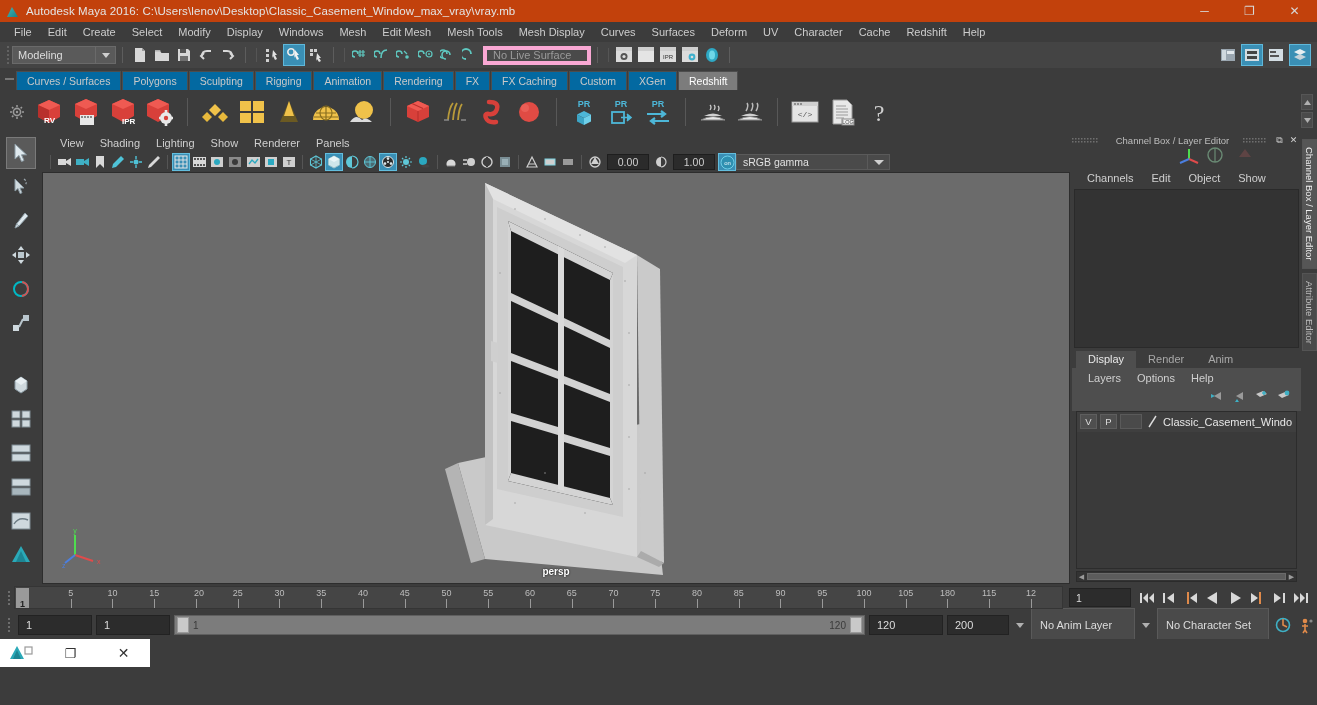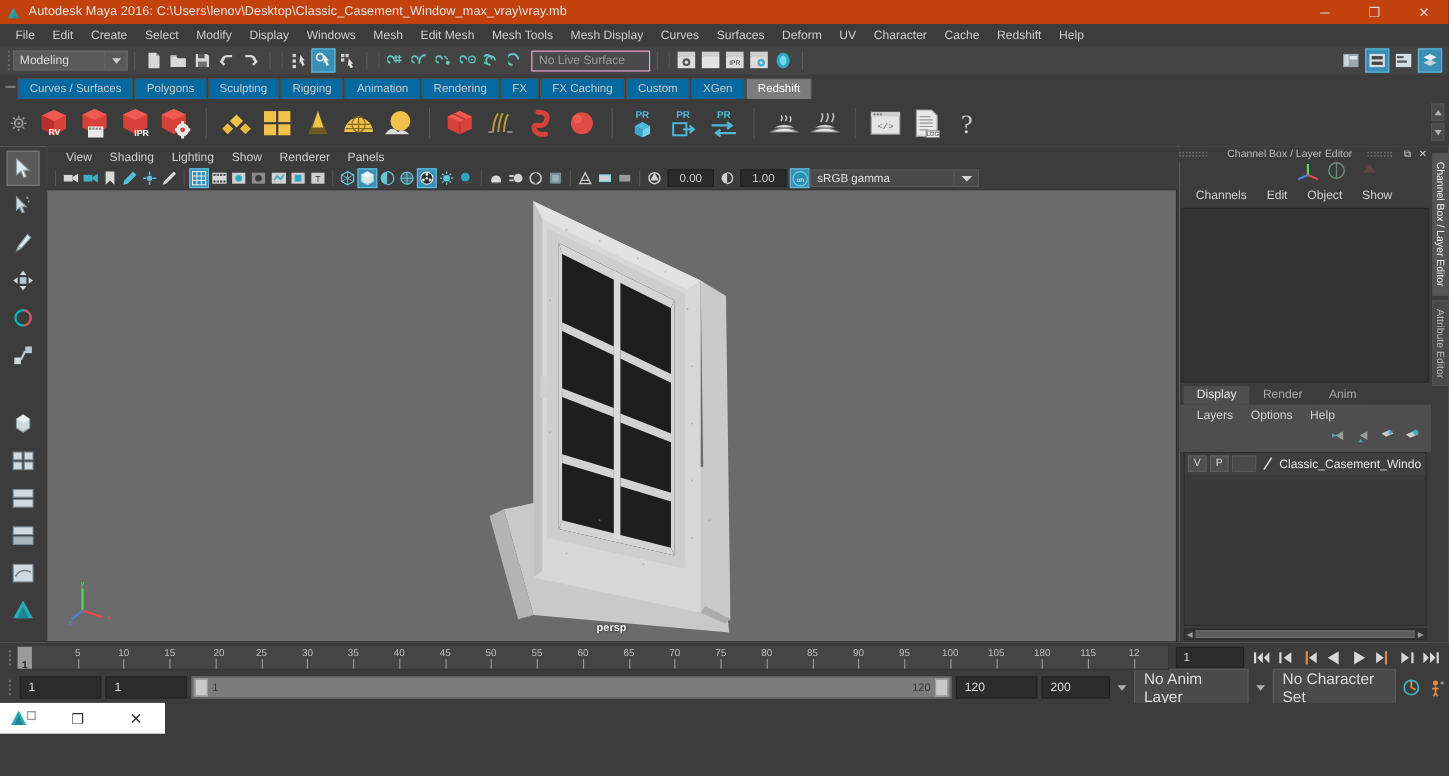--- a/index.html
+++ b/index.html
@@ -31,21 +31,21 @@
   .grip i{ display:block;width:2px;height:2px;background:#6d6d6d;border-radius:1px;}
   .menusel{ width:84px;height:18px;background:#5a5a5a;border:1px solid #6a6a6a;color:#ddd;font-size:11px;
      display:flex;align-items:center;padding-left:5px; }
   .selarrow{ width:20px;height:18px;background:#5a5a5a;border:1px solid #6a6a6a;border-left:none;display:flex;align-items:center;justify-content:center;}
   .selarrow:after{content:"";border-left:4px solid transparent;border-right:4px solid transparent;border-top:5px solid #cfcfcf;}
   .sep{ width:1px; height:16px; background:#5d5d5d; margin:0 6px; }
   .sepdim{ width:1px; height:14px; background:#555; margin:0 4px;}
   .sbtn{ width:22px;height:22px;display:flex;align-items:center;justify-content:center; }
   .sbtn.on{ background:#3a8fb5; border:1px solid #5fb8da; }
   .sbtn svg{ display:block; }
-  .livesurface{ height:19px;min-width:108px;background:#4a4a4a;border:1px solid #f9a8d4;color:#9a9a9a;font-size:11px;
+  .livesurface{ height:19px;min-width:108px;background:#4a4a4a;border:4px solid #f9a8d4;color:#9a9a9a;font-size:11px;
      display:flex;align-items:center;padding:0 6px;margin-left:2px;}
   .rightstatus{ margin-left:auto; display:flex; align-items:center; gap:2px; padding-right:6px;}
 
   
   .shelfbar{ background:#3c3c3c; height:22px; display:flex; align-items:flex-end; padding-left:2px;}
   .shelfgrip{ width:14px;height:22px;display:flex;align-items:center;justify-content:center;}
   .shelfgrip i{display:block;width:9px;height:2px;background:#777;}
   .shelftab{ height:19px; padding:0 10px; font-size:10.5px; color:#c9c9c9; background:#0369a1;
      display:flex;align-items:center; border:1px solid #4d4d4d; border-bottom:none; margin-right:1px;}
   .shelftab.active{ background:#7c7c7c; color:#fff; }
@@ -132,21 +132,21 @@
 
   
   .rangerow{ height:28px; background:#3c3c3c; display:flex; align-items:center; padding-left:4px; gap:4px;}
   .rfield{ height:20px;background:#2c2c2c;border:1px solid #222;color:#ddd;font-size:11px;display:flex;align-items:center;padding-left:7px;}
   .rangebar{ flex:1; height:20px; background:#7c7c7c; border:1px solid #5f5f5f; display:flex;align-items:center;
      justify-content:space-between; padding:0 2px; position:relative;}
   .rhandle{ width:12px;height:16px;background:#c9c9c9;border:1px solid #9a9a9a;}
   .rangebar .lbl{ font-size:10px; color:#3a3a3a; }
   .smallarrow{ width:14px;height:20px;display:flex;align-items:center;justify-content:center;}
   .smallarrow:after{content:"";border-left:4px solid transparent;border-right:4px solid transparent;border-top:5px solid #b0b0b0;}
-  .animlayer{ height:20px;background:#4a4a4a;border:1px solid #5a5a5a;color:#dcdcdc;font-size:14px;display:flex;align-items:center;padding:16px 8px;}
+  .animlayer{ height:20px;background:#4a4a4a;border:1px solid #5a5a5a;color:#dcdcdc;font-size:11px;display:flex;align-items:center;padding:16px 8px;}
 
   
   .cmdline{ height:26px; background:#3c3c3c; display:flex; align-items:center; padding-left:4px; gap:4px;}
   .mellabel{ width:40px; text-align:center; font-size:11px; color:#d0d0d0;}
   .cmdinput{ width:420px;height:20px;background:#2c2c2c;border:1px solid #222;}
   .cmdoutput{ flex:1;height:20px;background:#2c2c2c;border:1px solid #222;}
   .cmdicon{ width:22px;height:20px;display:flex;align-items:center;justify-content:center;margin-right:6px;}
 
   
   .taskbar{ height:28px; background:#3c3c3c; display:flex; align-items:stretch;}

